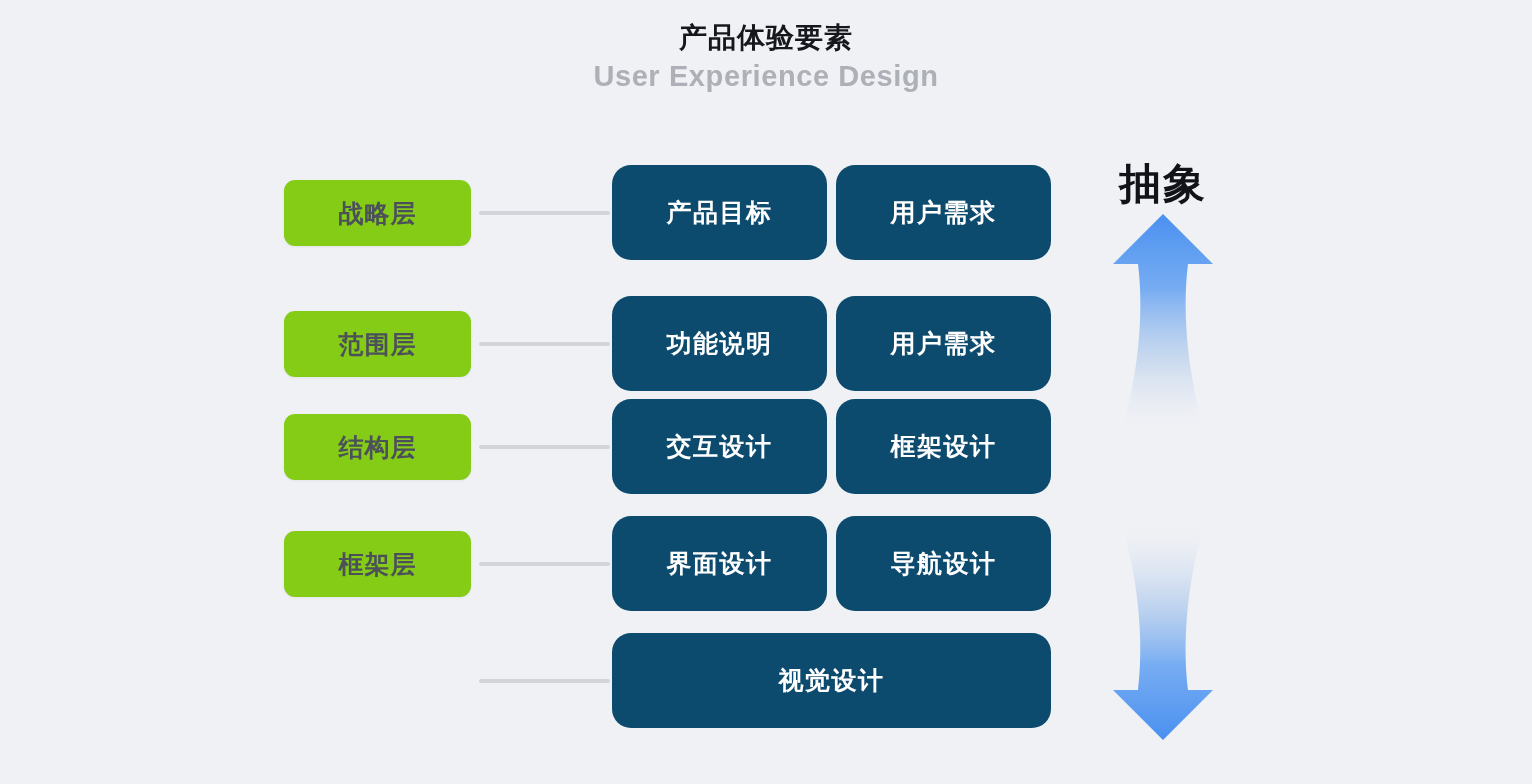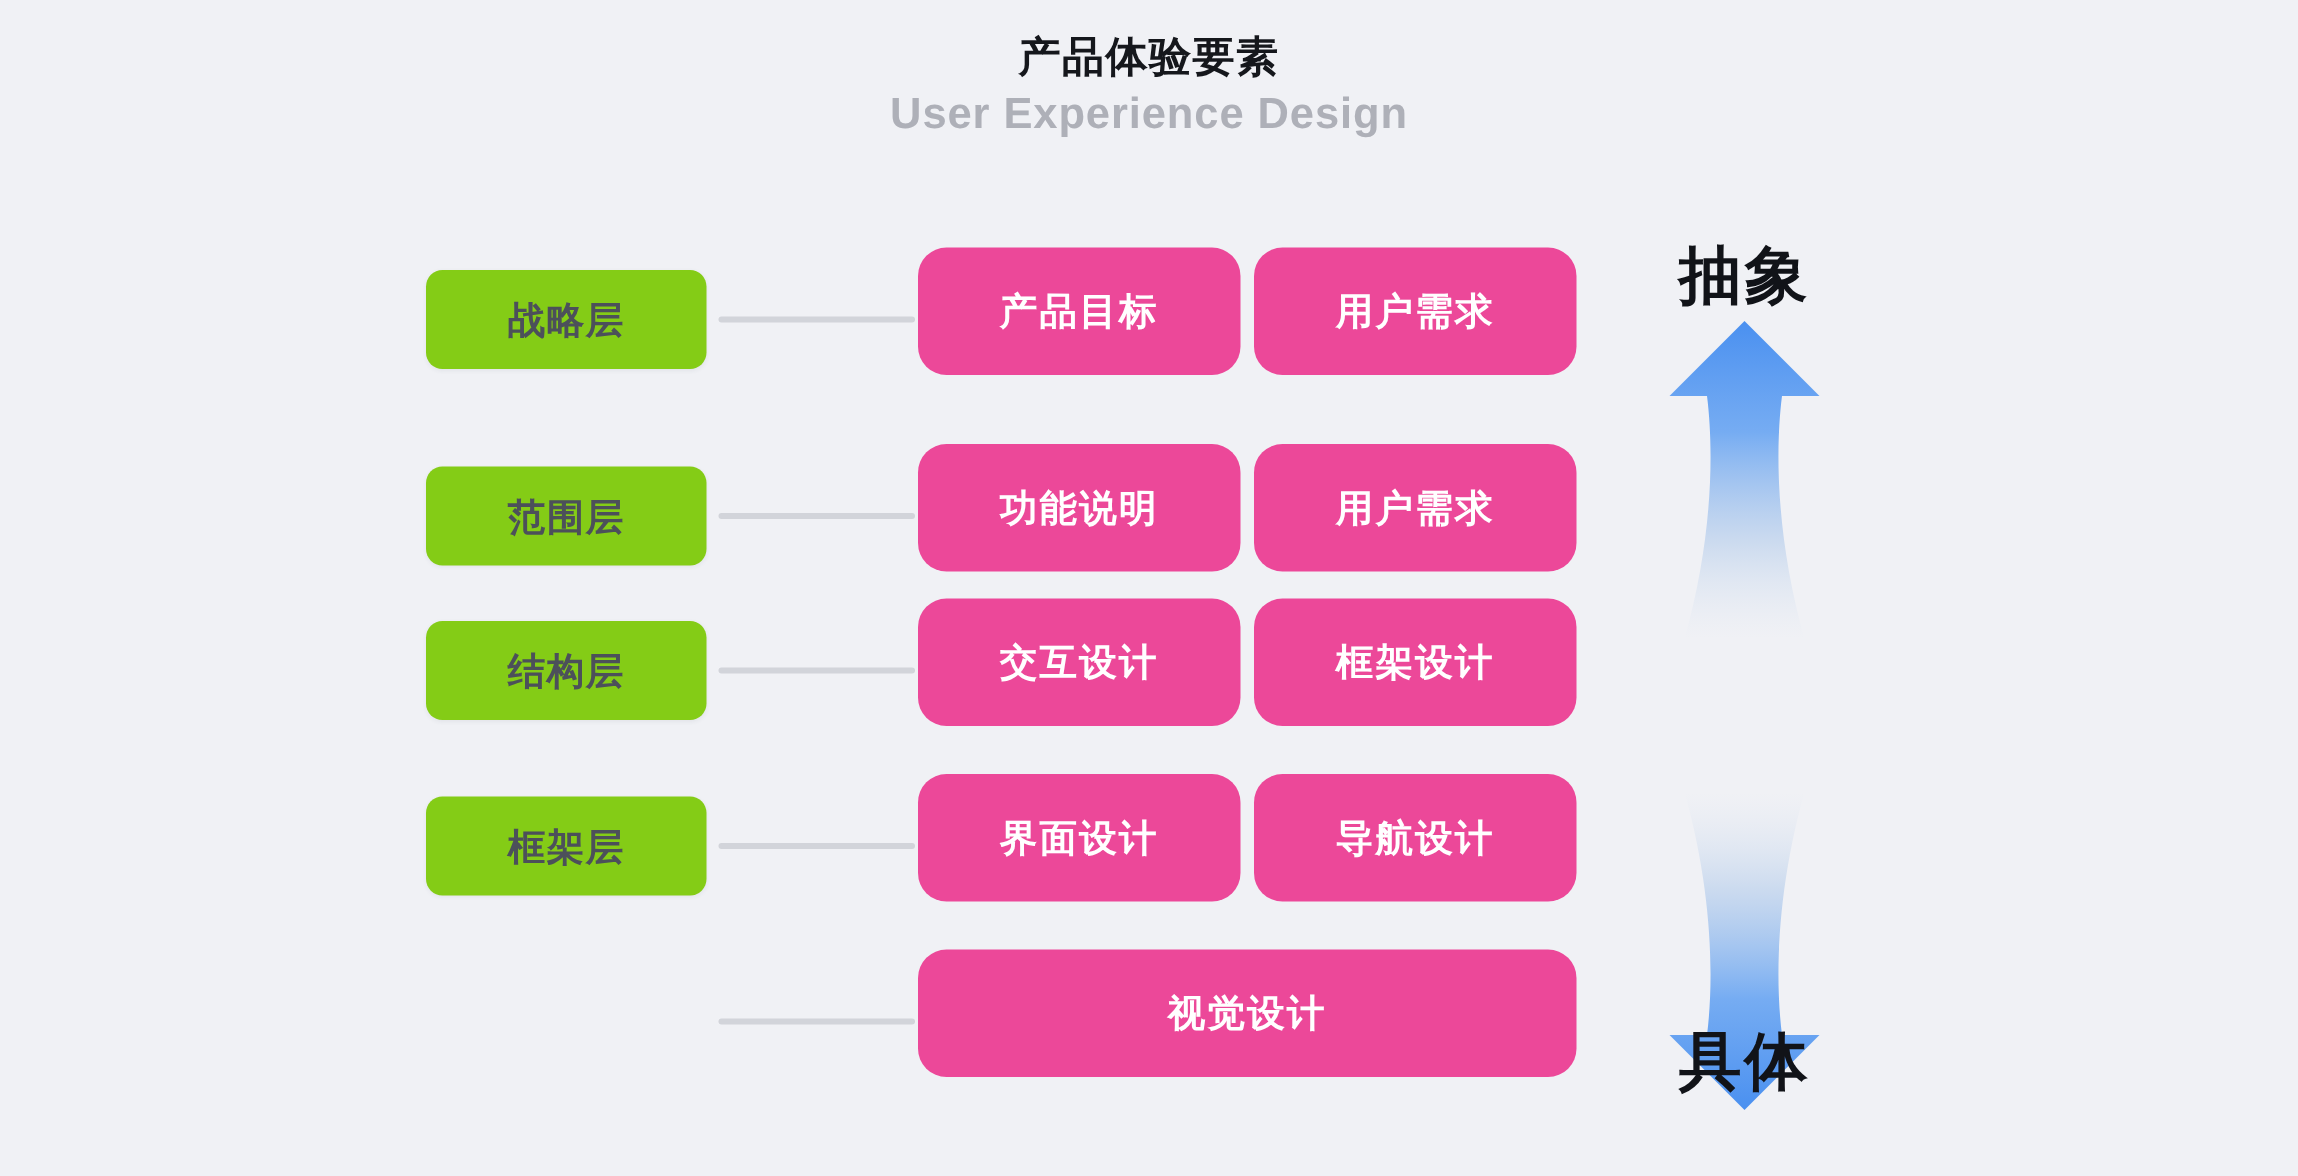--- a/index.html
+++ b/index.html
@@ -83,22 +83,22 @@
     width: 131px;
     height: 4px;
     background: #D2D4DA;
     border-radius: 2px;
   }
 
   
   .elem {
     position: absolute;
     top: 0;
-    height: 85px;
-    background: #ec4899;
+    height: 95px;
+    background: #0c4a6e;
     border-radius: 19px;
     display: flex;
     align-items: center;
     justify-content: center;
   }
   .elem-label {
     font-size: 25px;
     font-weight: bold;
     color: #FFFFFF;
     letter-spacing: 1.5px;
@@ -227,16 +227,15 @@
         <linearGradient id="gradDown" x1="0" y1="0" x2="0" y2="1">
           <stop offset="0%" stop-color="#D8E2F0" stop-opacity="0"></stop>
           <stop offset="30%" stop-color="#AFC9EA" stop-opacity="0.55"></stop>
           <stop offset="65%" stop-color="#6BA6F2" stop-opacity="0.92"></stop>
           <stop offset="100%" stop-color="#4A90F0" stop-opacity="1"></stop>
         </linearGradient>
       </defs>
       <path fill="url(#gradDown)" d="M68 218 L118 168 L93 168 C88 128 90 70 108 6 L68 6 L28 6 C46 70 48 128 43 168 L18 168 Z"></path>
     </svg>
 
-    <div class="axis-word bottom">具体</div>
   </div>
 
 </div>
 
 </body></html>

